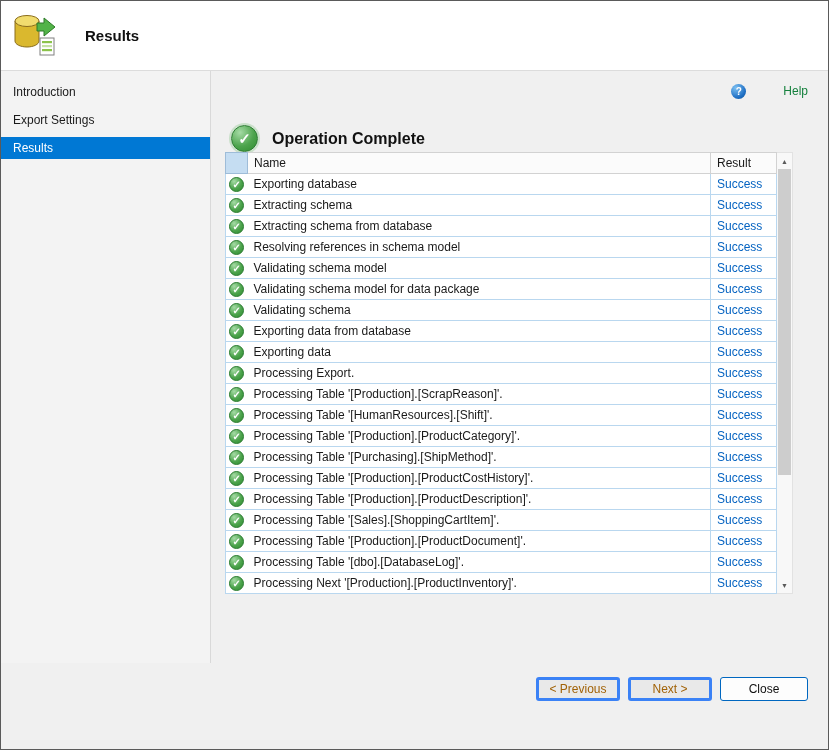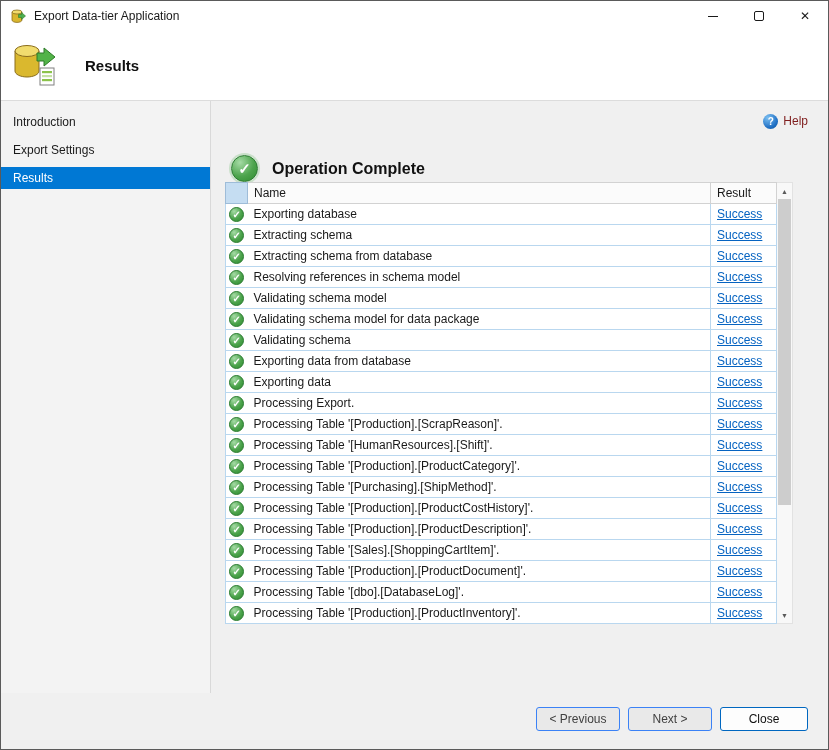--- a/index.html
+++ b/index.html
@@ -60,21 +60,21 @@
   .help-row {
     display: flex; justify-content: flex-end; align-items: center;
     gap: 5px; height: 16px; cursor: pointer;
   }
   .help-icon {
     width: 15px; height: 15px; border-radius: 50%;
     background: radial-gradient(circle at 32% 26%, #7cc0f2, #1f6fc4 65%, #10518f);
     color: #fff; font-size: 10px; font-weight: bold;
     display: inline-flex; align-items: center; justify-content: center;
   }
-  .help-label { color: #7f1d1d; }
+  .help-label { color: #15803d; margin-left: 32px; }
   .status-row { margin: 26px 0 0 6px; display: flex; align-items: center; gap: 14px; }
   .check {
     display: inline-flex; align-items: center; justify-content: center;
     border-radius: 50%; color: #fff; font-weight: bold;
     background: radial-gradient(circle at 32% 26%, #a5dba5, #4da44d 55%, #2e8b2e);
     border: 1px solid #2c7d32; flex: 0 0 auto;
   }
   .check.lg { width: 27px; height: 27px; font-size: 15px; box-shadow: 0 0 0 2px rgba(130,195,130,.35); }
   .check.sm { width: 15px; height: 15px; font-size: 10px; }
   .status-title { font-weight: bold; font-size: 16px; color: #111; }
@@ -87,21 +87,21 @@
   }
   .results-table th, .results-table td {
     height: 21px; padding: 0 6px; text-align: left;
     font-weight: normal; overflow: hidden; white-space: nowrap;
     border: 1px solid #b9d7ef;
   }
   .results-table thead th { background: #fbfbfb; border: 1px solid #d2d2d2; color: #1a1a1a; margin-left: 39px; }
   .results-table thead th.h-icon { background: #c5ddf2; border-color: #9ebcd8; }
   .results-table td.c-icon { padding: 0; text-align: center; border-right: 0; }
   .results-table td.c-name { border-left: 0; }
-  .success-link { color: #0563c1; text-decoration: underline; cursor: pointer; }
+  .success-link { color: #0563c1; cursor: pointer; }
   
   .scrollbar {
     width: 16px; flex: 0 0 auto;
     background: #f8f8f8; border: 1px solid #e2e2e2; border-left: 0;
     display: flex; flex-direction: column;
   }
   .scroll-btn {
     height: 16px; display: flex; align-items: center; justify-content: center;
     font-size: 7px; color: #5a5a5a; cursor: pointer; flex: 0 0 auto;
   }
@@ -114,49 +114,28 @@
   .footer {
     height: 56px; background: #f0f0f0; flex: 0 0 auto;
     display: flex; justify-content: flex-end; align-items: flex-start;
     gap: 8px; padding: 14px 20px 0 0;
   }
   .btn {
     min-width: 84px; height: 24px; font-size: 12px;
     font-family: "Liberation Sans", sans-serif;
     border-radius: 3px; cursor: pointer;
   }
-  .btn.disabled { background: #e9e9e9; border: 1px solid #3b82f6; color: #404040; }
+  .btn.disabled { background: #e9e9e9; border: 3px solid #3b82f6; color: #a16207; }
   .btn.primary { background: #fdfdfd; border: 1px solid #0067c0; color: #111; min-width: 88px; }
 </style>
 </head>
 <body>
 
 <div class="window">
 
-  <div class="titlebar">
-    <span class="app-icon">
-      <svg width="16" height="16" viewBox="0 0 16 16">
-        <path d="M2 4 v8 c0 1.4 2.2 2.4 5 2.4 s5 -1 5 -2.4 V4" fill="#d9b62e" stroke="#8a6d1d" stroke-width="0.8"></path>
-        <ellipse cx="7" cy="4" rx="5" ry="2" fill="#f0db6d" stroke="#8a6d1d" stroke-width="0.8"></ellipse>
-        <path d="M8.5 6.5 h3 v-2 l4 3.5 -4 3.5 v-2 h-3 z" fill="#4caf50" stroke="#2d7a28" stroke-width="0.6"></path>
-      </svg>
-    </span>
-    <span class="window-title">Export Data-tier Application</span>
-    <div class="win-controls">
-      <div class="win-btn">
-        <span class="glyph-min"></span>
-      </div>
-      <div class="win-btn">
-        <span class="glyph-max"></span>
-      </div>
-      <div class="win-btn">
-        <span class="glyph-close">✕</span>
-      </div>
-    </div>
-  </div>
 
   <div class="header">
     <span>
       <svg width="46" height="44" viewBox="0 0 46 44">
         <path d="M4 9 v20 c0 3.3 5.4 6 12 6 s12 -2.7 12 -6 V9" fill="#dab82e" stroke="#8a6d1d" stroke-width="1"></path>
         <ellipse cx="16" cy="9" rx="12" ry="5.5" fill="#f1dc6e" stroke="#8a6d1d" stroke-width="1"></ellipse>
         <path d="M26 11 h7 v-5 l11 9 -11 9 v-5 h-7 z" fill="#52b348" stroke="#2d7a28" stroke-width="1"></path>
         <rect x="29" y="26" width="14" height="17" fill="#ffffff" stroke="#808080"></rect>
         <rect x="31" y="29" width="10" height="2.2" fill="#8bc34a"></rect>
         <rect x="31" y="33" width="10" height="2.2" fill="#c5e1a5"></rect>
@@ -290,21 +269,21 @@
                 <td class="c-name">Processing Table '[Production].[ProductDocument]'.</td>
                 <td class="c-result"><a class="success-link">Success</a></td>
               </tr>
               <tr>
                 <td class="c-icon"><span class="check sm">✓</span></td>
                 <td class="c-name">Processing Table '[dbo].[DatabaseLog]'.</td>
                 <td class="c-result"><a class="success-link">Success</a></td>
               </tr>
               <tr>
                 <td class="c-icon"><span class="check sm">✓</span></td>
-                <td class="c-name">Processing Table '[Production].[ProductInventory]'.</td>
+                <td class="c-name">Processing Next '[Production].[ProductInventory]'.</td>
                 <td class="c-result"><a class="success-link">Success</a></td>
               </tr>
             </tbody>
         </table>
 
         <div class="scrollbar">
           <div class="scroll-btn">▲</div>
           <div class="scroll-track">
             <div class="scroll-thumb"></div>
           </div>

